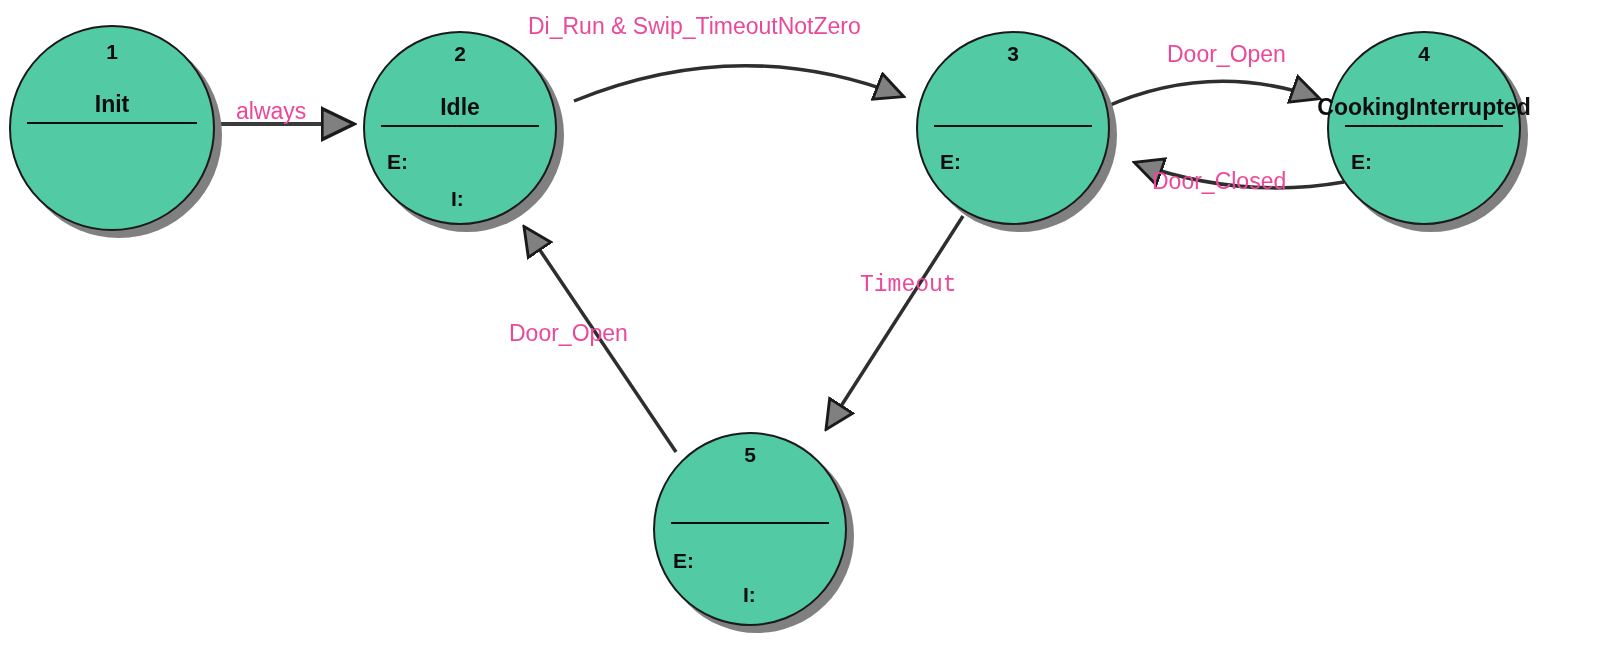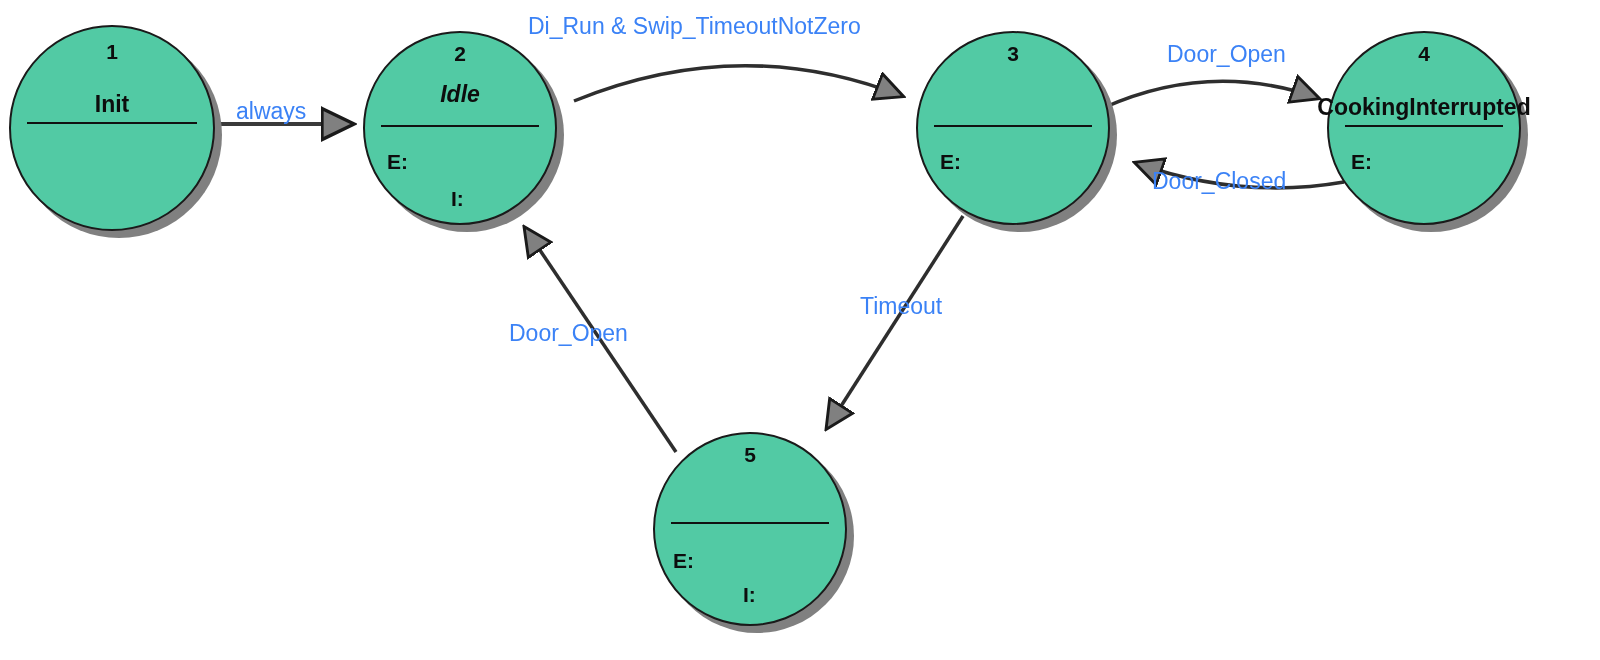--- a/index.html
+++ b/index.html
@@ -79,21 +79,21 @@
     font-size: 21px;
     font-weight: bold;
     color: #0d0d0d;
     line-height: 1;
     white-space: nowrap;
   }
   .edge-label {
     position: absolute;
     font-size: 23px;
     font-weight: normal;
-    color: #3b82f6;
+    color: #ec4899;
     white-space: nowrap;
     line-height: 1;
   }
 </style>
 </head>
 <body>
 
 <div id="canvas">
 
   <svg id="edge-layer" viewBox="0 0 1600 660" xmlns="http://www.w3.org/2000/svg">
@@ -133,21 +133,21 @@
     <div class="node-circle"></div>
     <div class="node-number" style="top:16px;">1</div>
     <div class="node-name" style="top:68px;">Init</div>
     <div class="node-divider" style="left:18px; top:97px; width:170px;"></div>
   </div>
 
   <div class="state-node" style="left:363px; top:31px; width:194px; height:194px;">
     <div class="node-shadow" style="left:7px; top:7px; width:194px; height:194px;"></div>
     <div class="node-circle"></div>
     <div class="node-number" style="top:12px;">2</div>
-    <div class="node-name" style="top:52px;font-style:italic;">Idle</div>
+    <div class="node-name" style="top:65px;">Idle</div>
     <div class="node-divider" style="left:18px; top:94px; width:158px;"></div>
     <div class="node-entry" style="left:24px; top:120px;">E:</div>
     <div class="node-internal" style="left:88px; top:157px;">I:</div>
   </div>
 
   <div class="state-node" style="left:916px; top:31px; width:194px; height:194px;">
     <div class="node-shadow" style="left:7px; top:7px; width:194px; height:194px;"></div>
     <div class="node-circle"></div>
     <div class="node-number" style="top:12px;">3</div>
     <div class="node-divider" style="left:18px; top:94px; width:158px;"></div>
@@ -173,17 +173,17 @@
   </div>
 
   <div class="edge-label" style="left:236px; top:100px;text-align:right;">always</div>
 
   <div class="edge-label" style="left:528px; top:15px;">Di_Run &amp; Swip_TimeoutNotZero</div>
 
   <div class="edge-label" style="left:1167px; top:43px;">Door_Open</div>
 
   <div class="edge-label" style="left:1152px; top:170px;">Door_Closed</div>
 
-  <div class="edge-label" style="left:860px; top:295px;">Timeout</div>
+  <div class="edge-label" style="left:860px; top:274px;font-family:Liberation Mono, monospace;">Timeout</div>
 
   <div class="edge-label" style="left:509px; top:322px;">Door_Open</div>
 
 </div>
 
 </body></html>

